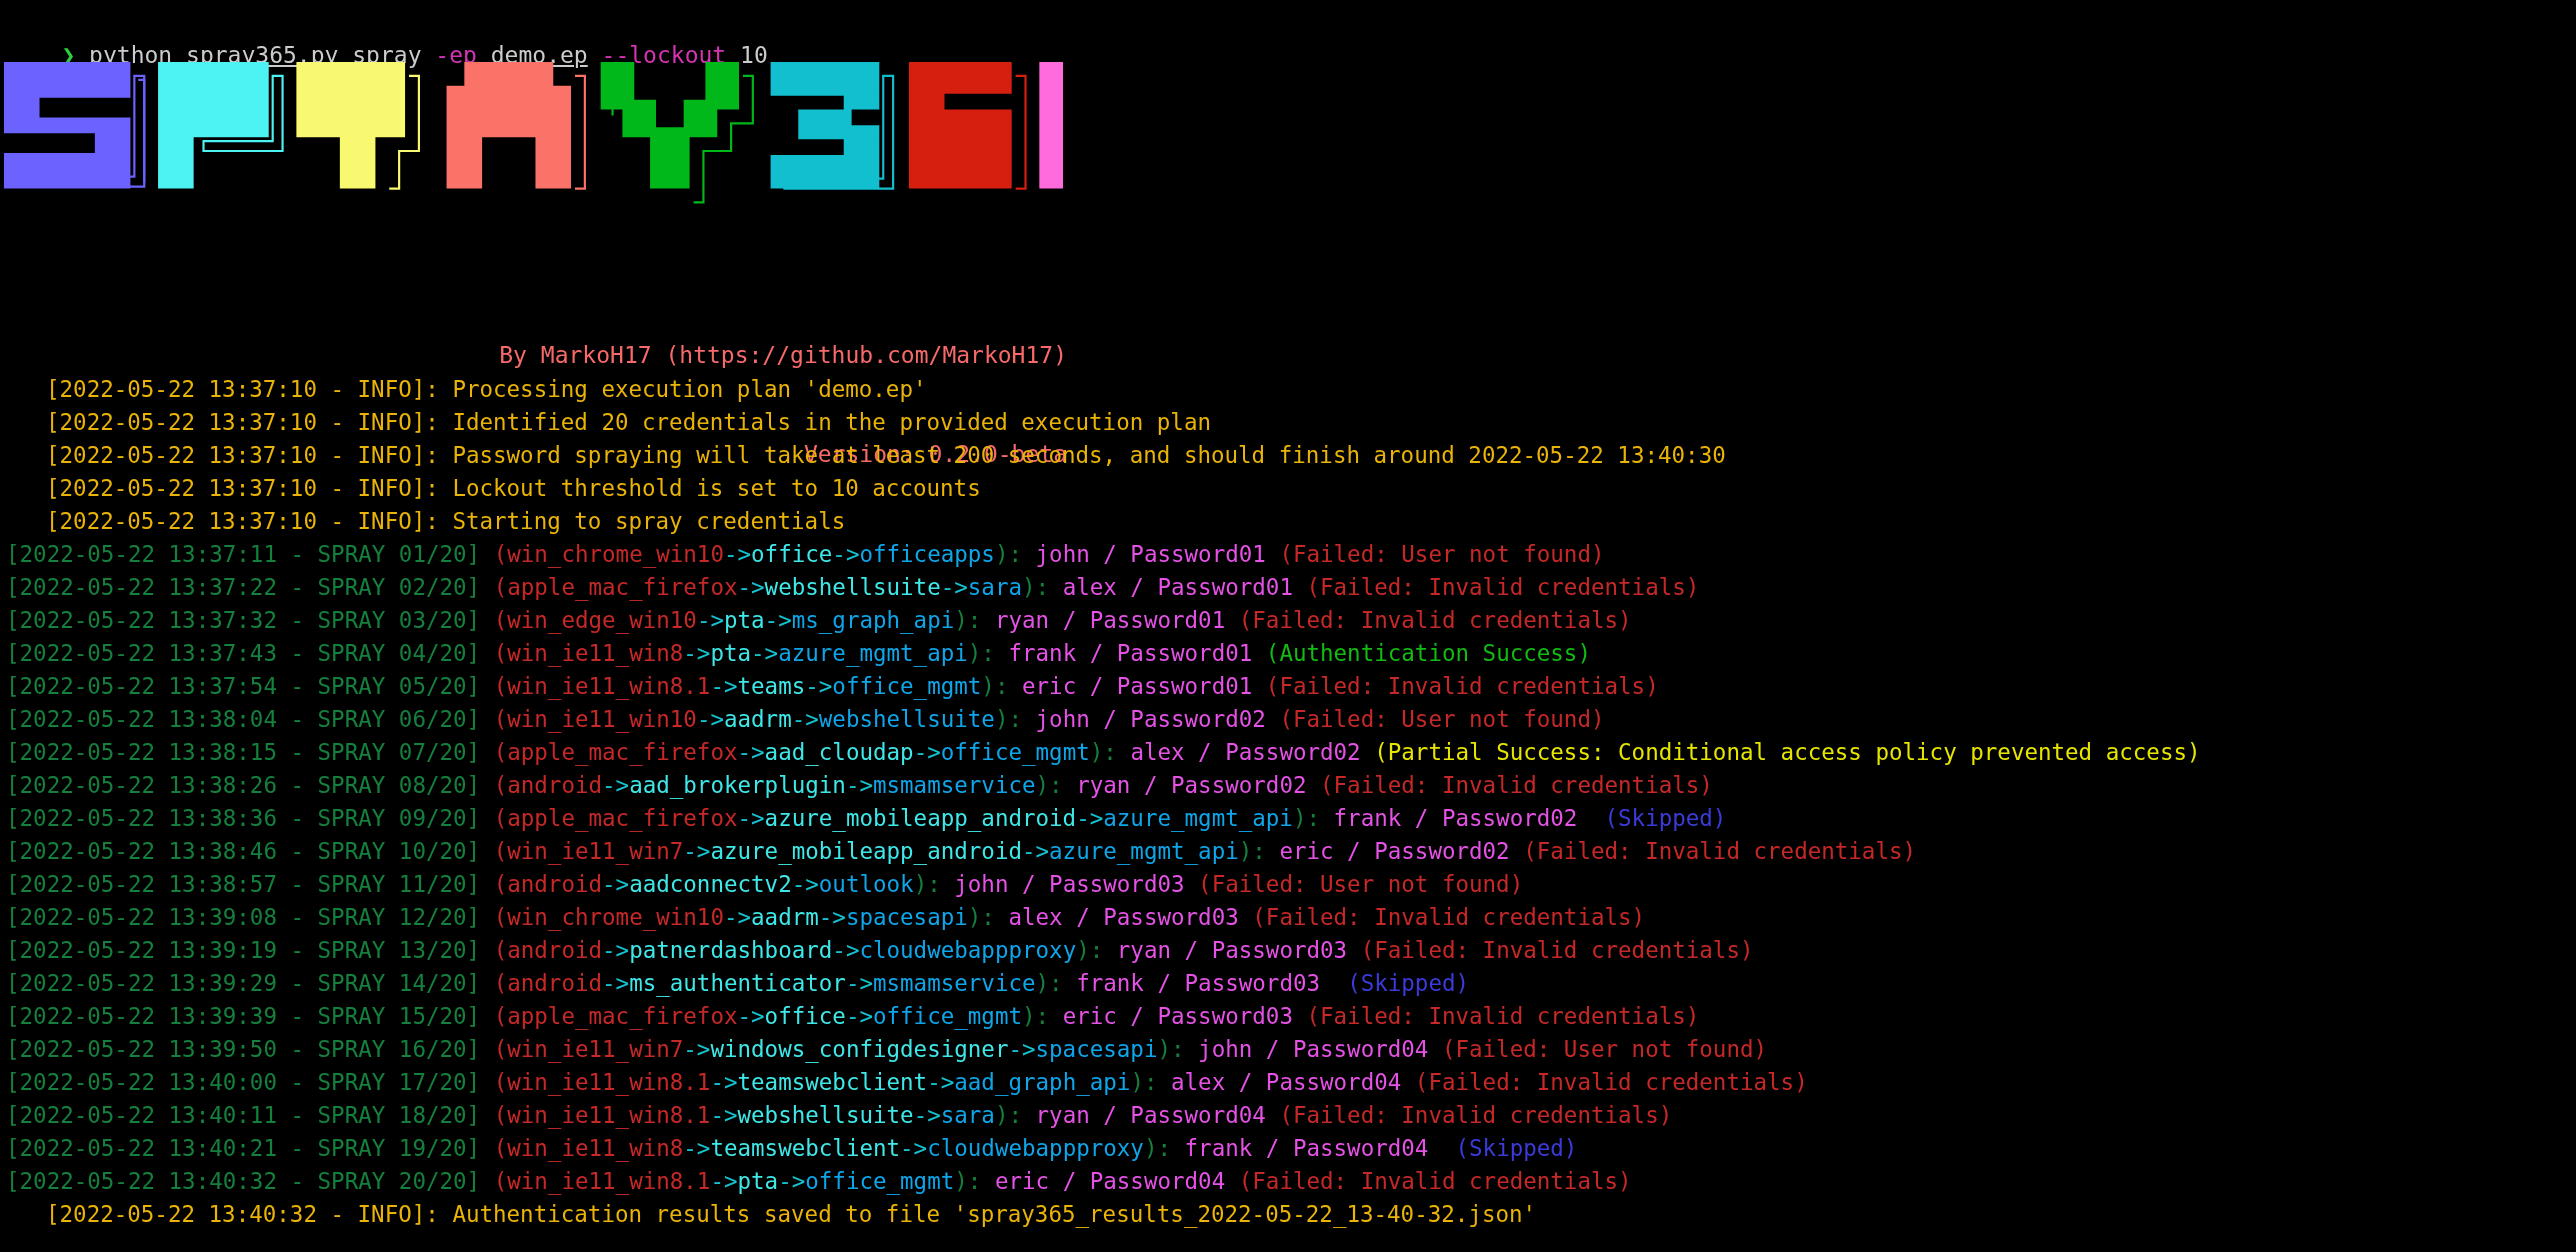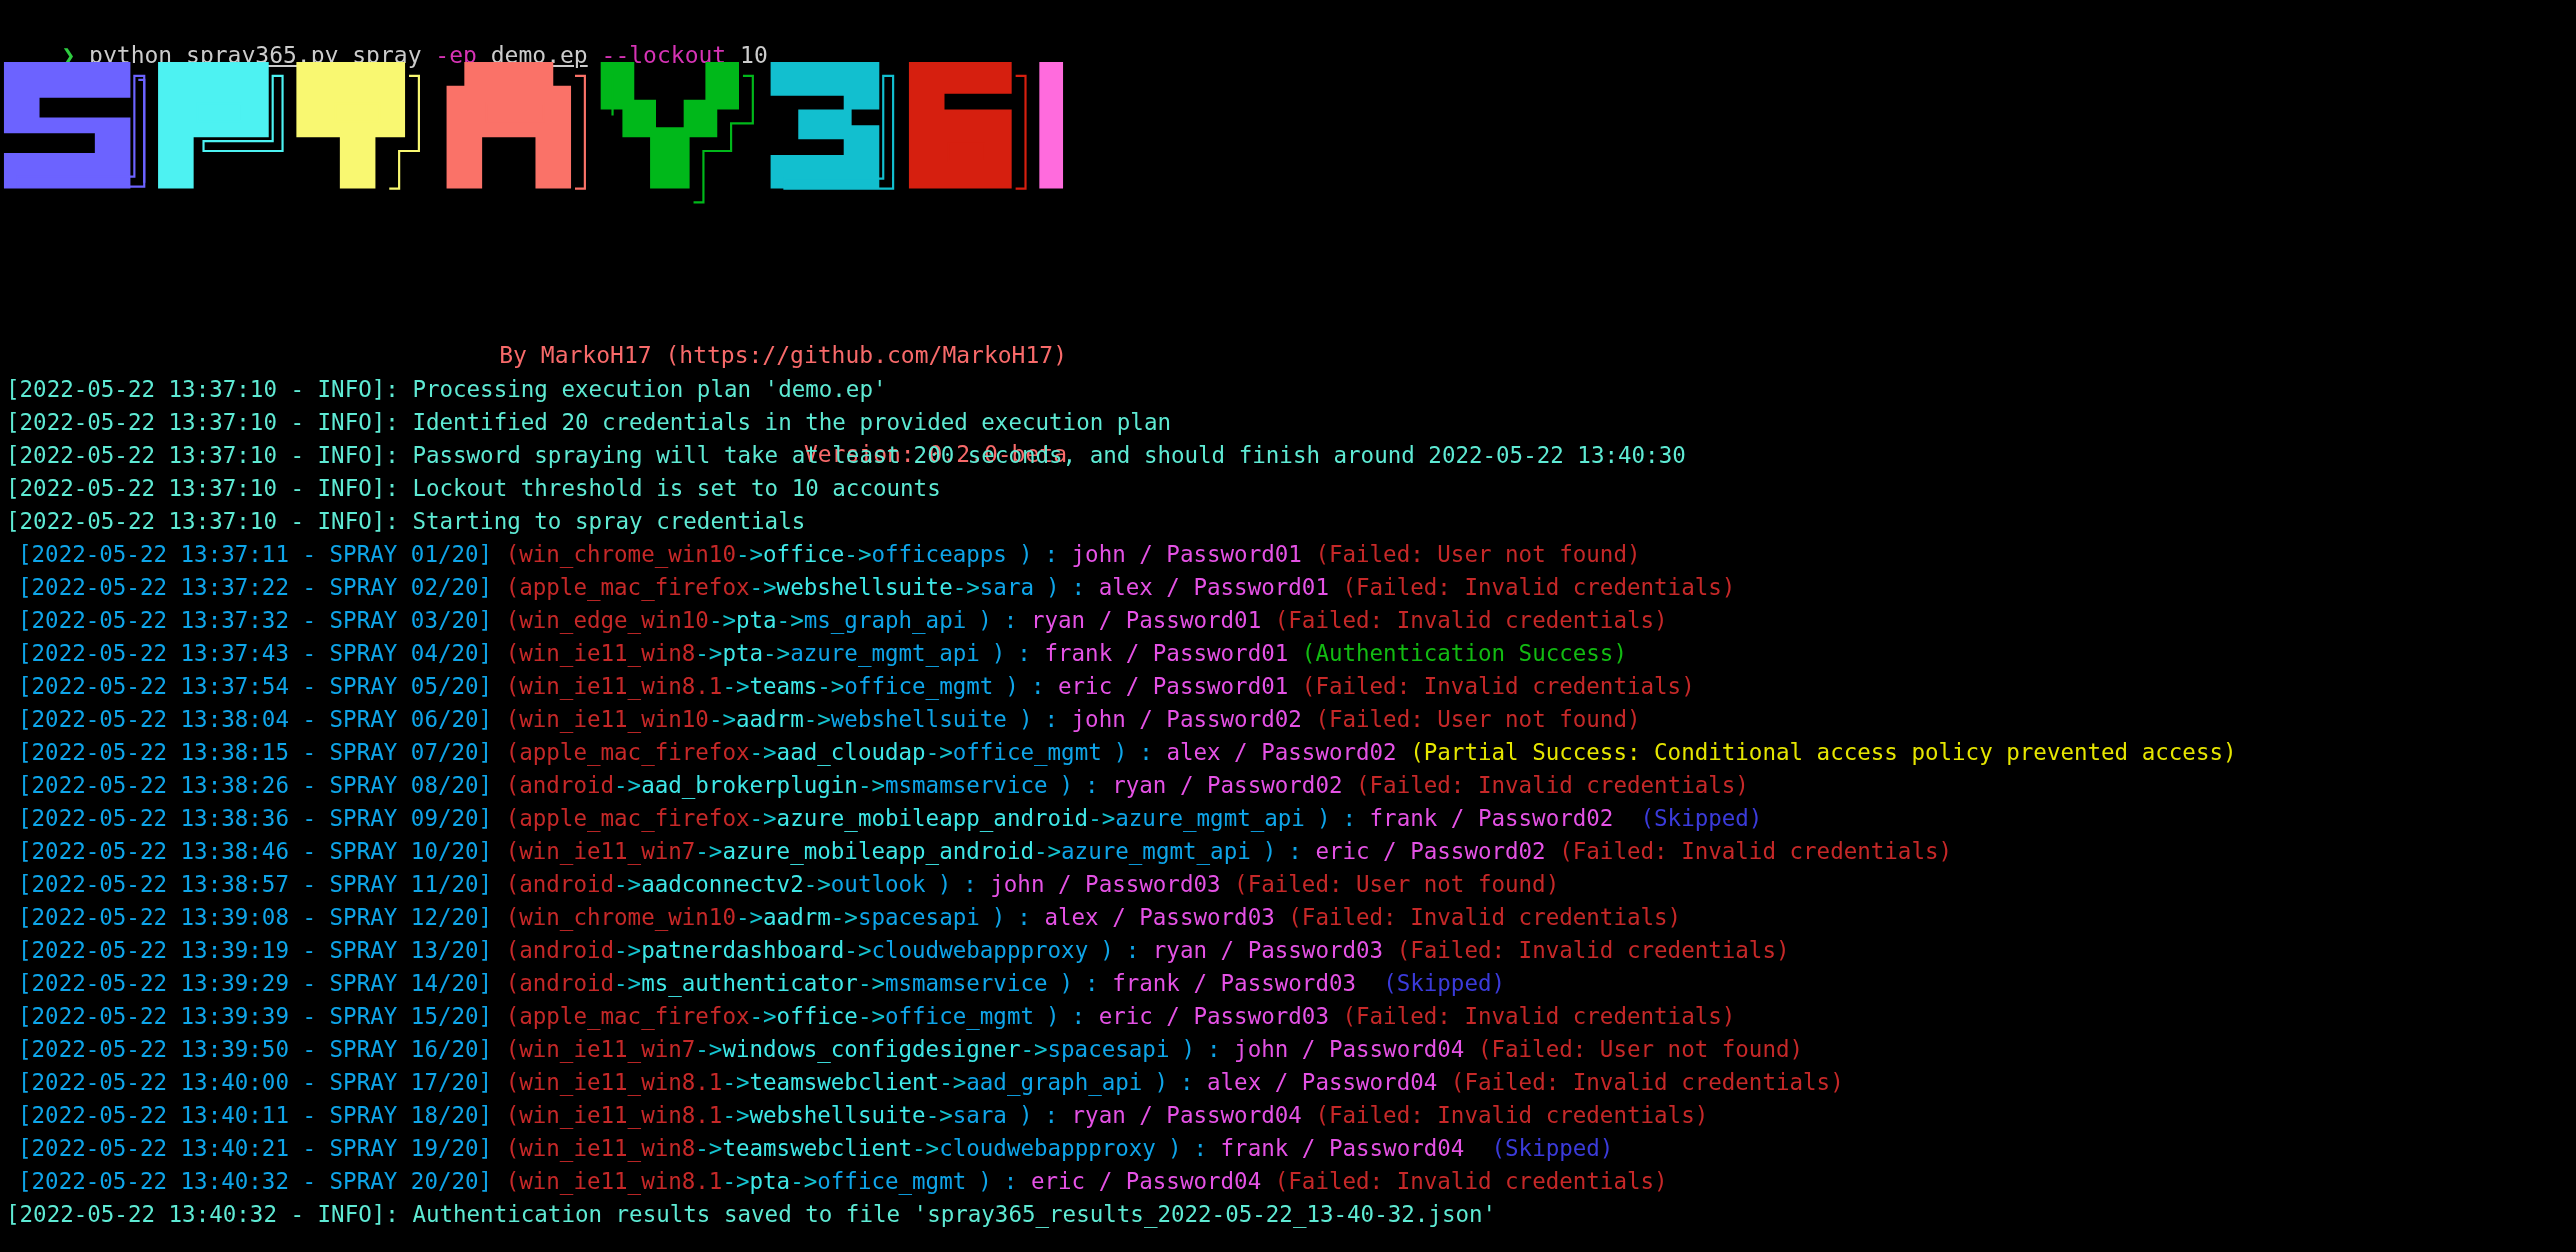--- a/index.html
+++ b/index.html
@@ -70,22 +70,22 @@
     position: absolute;
     left: 6px;
     top: 373px;
     white-space: pre;
     font-size: 22.5px;
     line-height: 33px;
   }
   .logline { white-space: pre; display: block; height: 33px; }
 
   
-  .c-info      { color: #5eead4; }
-  .c-blue      { color: #0ea5e9; margin-left: 12px; }
+  .c-info      { color: #eab308; margin-left: 40px; }
+  .c-blue      { color: #15803d; }
   .c-red       { color: #c62828; }
   .c-cyan      { color: #14c3cf; }
   .c-cyanbright{ color: #3fe8e8; }
   .c-green     { color: #0ea5e9; margin-top: 48px; }
   .c-magenta   { color: #e552e5; }
   .c-failed    { color: #c62828; margin-top: 41px; }
   .c-success   { color: #12bb12; }
   .c-partial   { color: #e6e600; }
   .c-skipped   { color: #3b3bdb; }
 </style>

